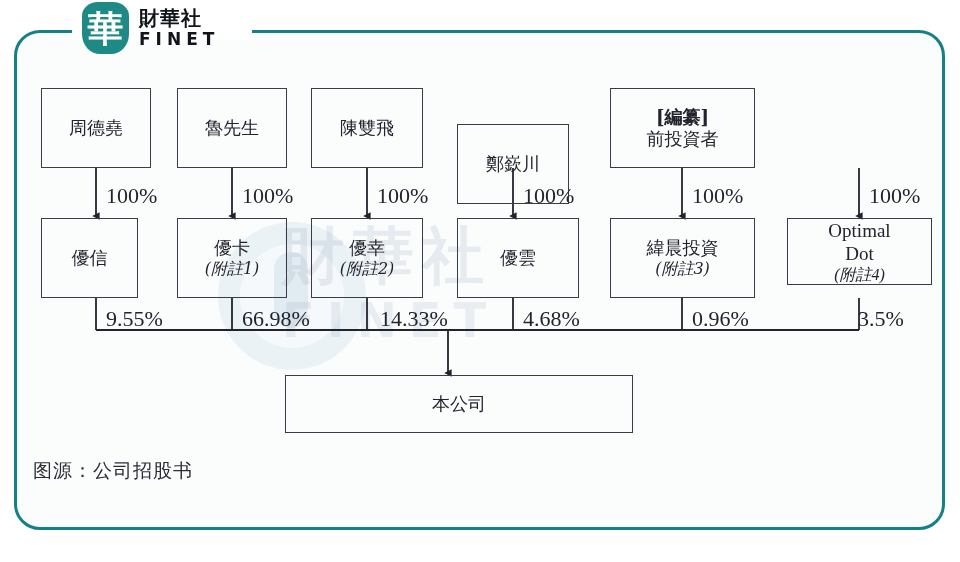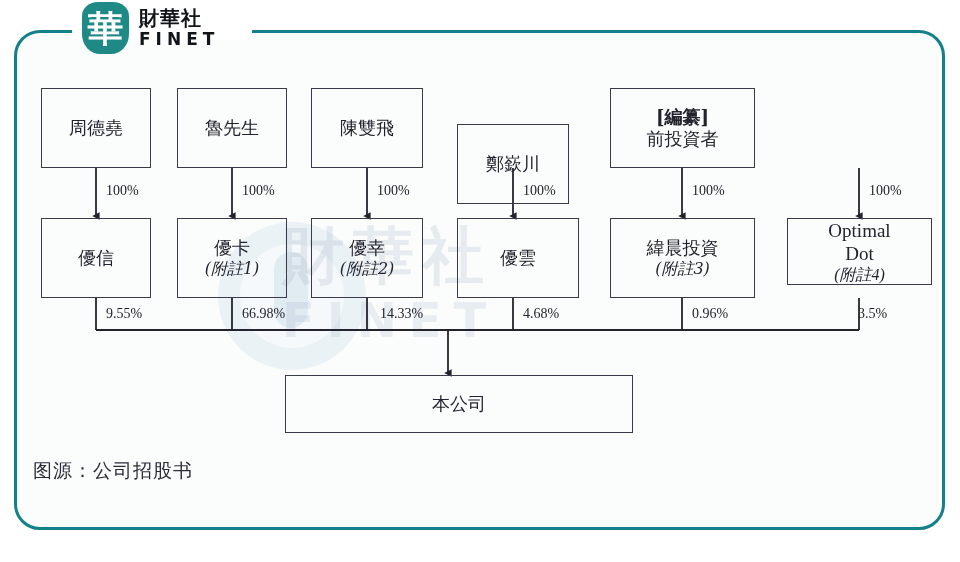--- a/index.html
+++ b/index.html
@@ -134,21 +134,21 @@
   .node .note {
     font-style: italic;
     font-size: 16px;
   }
   .node .bracket-strong { font-weight: 700; }
   .node.latin { font-family: "Liberation Serif", serif; font-size: 19px; }
 
   .pct {
     position: absolute;
     font-family: "Liberation Serif", "DejaVu Serif", serif;
-    font-size: 14px;
+    font-size: 22px;
     color: #23232e;
     white-space: nowrap;
   }
   .caption {
     position: absolute;
     left: 33px; top: 458px;
     font-family: "DejaVu Sans", sans-serif;
     font-size: 19px;
     color: #2c2c38;
     letter-spacing: 1px;
@@ -218,21 +218,21 @@
       <div class="node" style="left: 311px; top: 88px; width: 112px; height: 80px;">
         <div>陳雙飛</div>
       </div>
       <div class="node" style="left: 457px; top: 88px; width: 112px; height: 80px; margin-top: 36px;">
         <div>鄭嶔川</div>
       </div>
       <div class="node" style="left: 610px; top: 88px; width: 145px; height: 80px;">
         <div class="bracket-strong">[編纂]</div>
         <div>前投資者</div>
       </div>
-      <div class="node" style="left: 41px; top: 218px; width: 110px; height: 80px;">
+      <div class="node" style="left: 41px; top: 218px; width: 97px; height: 80px;">
         <div>優信</div>
       </div>
       <div class="node" style="left: 177px; top: 218px; width: 110px; height: 80px;">
         <div>優卡</div>
         <div class="note">(附註1)</div>
       </div>
       <div class="node" style="left: 311px; top: 218px; width: 112px; height: 80px;">
         <div>優幸</div>
         <div class="note">(附註2)</div>
       </div>

